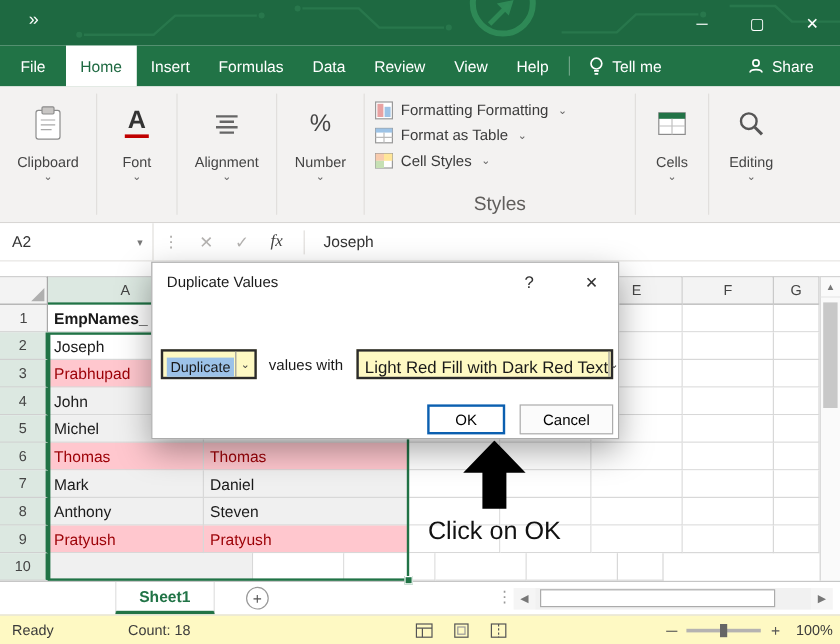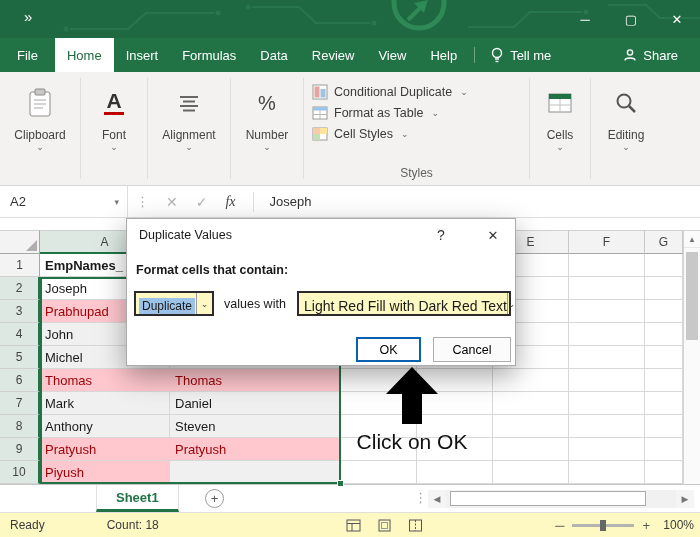--- a/index.html
+++ b/index.html
@@ -26,21 +26,21 @@
   .ribbon{position:absolute;left:0;top:72px;width:700px;height:114px;background:#F3F2F1;border-bottom:1px solid #D8D6D4;display:flex;}
   .rgroup{display:flex;flex-direction:column;align-items:center;padding-top:9px;color:#3B3B3B;}
   .g-clipboard{width:80px}.g-font{width:66px}.g-alignment{width:82px}.g-number{width:72px}.g-cells{width:60px}.g-editing{width:70px}
   .icon-box{height:44px;display:flex;align-items:center;justify-content:center;}
   .rg-label{font-size:12px;margin-top:3px;color:#444;}
   .rg-chev{font-size:9px;color:#666;margin-top:1px;line-height:8px;}
   .vsep{width:1px;background:#E1DFDD;margin:6px 0;}
   .g-styles{width:225px;position:relative;display:flex;flex-direction:column;align-items:flex-start;padding:9px 0 0 8px;}
   .styles-item{display:flex;align-items:center;gap:6px;font-size:12.5px;color:#3B3B3B;height:21px;}
   .styles-item .si-chev{font-size:9px;color:#666;margin-left:2px;}
-  .styles-label{position:absolute;bottom:5px;left:0;width:100%;text-align:center;font-size:12px;color:#605E5C;}
+  .styles-label{position:absolute;bottom:5px;left:0;width:100%;text-align:center;font-size:16px;color:#605E5C;}
   .font-A{font-size:21px;font-weight:bold;color:#333;line-height:20px;text-align:center;}
   .font-bar{width:20px;height:3px;background:#C00000;margin:1px auto 0;}
   .pct{font-size:20px;color:#444;}
 
   
   .formulabar{position:absolute;left:0;top:186px;width:700px;height:32px;background:#fff;border-bottom:1px solid #E1DFDD;display:flex;align-items:center;font-size:13px;color:#333;}
   .namebox{width:128px;height:100%;border-right:1px solid #E1DFDD;display:flex;align-items:center;padding-left:10px;position:relative;}
   .namebox .nb-chev{position:absolute;right:8px;color:#777;font-size:9px;}
   .fb-dots{color:#A8A6A4;margin:0 8px;font-size:13px;}
   .fb-x,.fb-check{color:#B4B2B0;font-size:14px;margin:0 9px;}
@@ -233,21 +233,21 @@
     </div>
     <div class="vsep"></div>
 
     <div class="g-styles">
       <div class="styles-item">
         <svg width="16" height="16" viewBox="0 0 16 16">
           <rect x="1" y="1" width="14" height="14" fill="#fff" stroke="#999"></rect>
           <rect x="2.5" y="2.5" width="5" height="11" fill="#E8A2A2"></rect>
           <rect x="8.5" y="5" width="5" height="8.5" fill="#9DC3E6"></rect>
         </svg>
-        <span>Conditional Duplicate</span>
+        <span>Formatting Formatting</span>
         <span class="si-chev">⌄</span>
       </div>
       <div class="styles-item">
         <svg width="16" height="14" viewBox="0 0 16 14">
           <rect x="1" y="1" width="14" height="12" fill="#fff" stroke="#999"></rect>
           <rect x="1" y="1" width="14" height="3.5" fill="#9DC3E6"></rect>
           <line x1="8" y1="4.5" x2="8" y2="13" stroke="#BBB"></line>
             <line x1="1" y1="8.5" x2="15" y2="8.5" stroke="#BBB"></line>
         </svg>
         <span>Format as Table</span>
@@ -405,21 +405,20 @@
       <div class="cell w-a sel dup">Pratyush</div>
       <div class="cell w-b sel dup">Pratyush</div>
       <div class="cell w-c"></div>
       <div class="cell w-d"></div>
       <div class="cell w-e"></div>
       <div class="cell w-f"></div>
       <div class="cell w-g"></div>
     </div>
     <div class="grow">
       <div class="rh sel">10</div>
-      <div class="cell w-a sel dup">Piyush</div>
       <div class="cell w-b sel"></div>
       <div class="cell w-c"></div>
       <div class="cell w-d"></div>
       <div class="cell w-e"></div>
       <div class="cell w-f"></div>
       <div class="cell w-g"></div>
     </div>
 
     <div class="selbox"></div>
     <div class="fillhandle"></div>
@@ -427,21 +426,20 @@
 
   <div class="vscroll">
     <div class="vs-up">▲</div>
     <div class="vs-thumb"></div>
   </div>
 
   <div class="dialog">
     <div class="dlg-title">Duplicate Values</div>
     <button class="dlg-help">?</button>
     <button class="dlg-close">✕</button>
-    <div class="dlg-format-label">Format cells that contain:</div>
 
     <div class="combo combo1">
       <span class="val">Duplicate</span>
       <span class="chev-box">⌄</span>
     </div>
     <div class="vw-label">values with</div>
     <div class="combo combo2">
       <span class="val">Light Red Fill with Dark Red Text</span>
       <span class="chev-box">⌄</span>
     </div>

